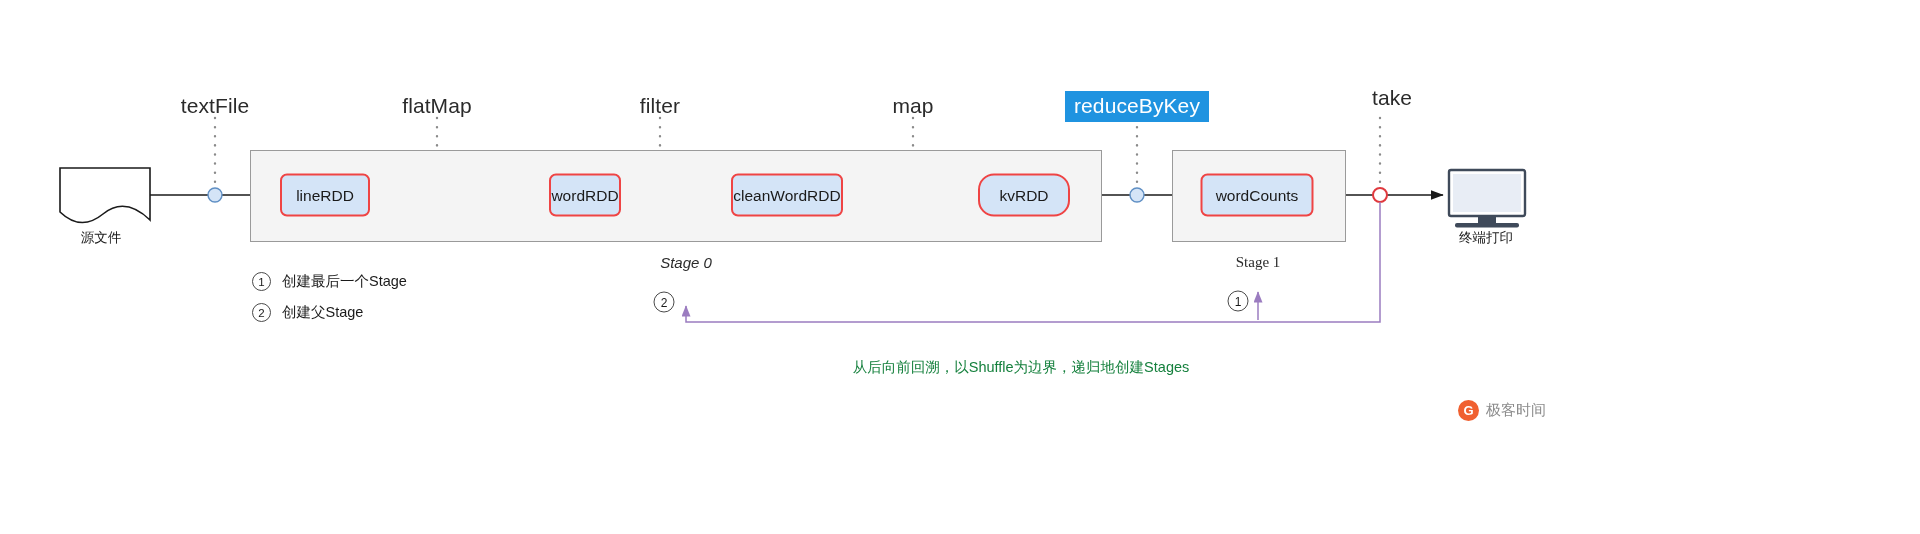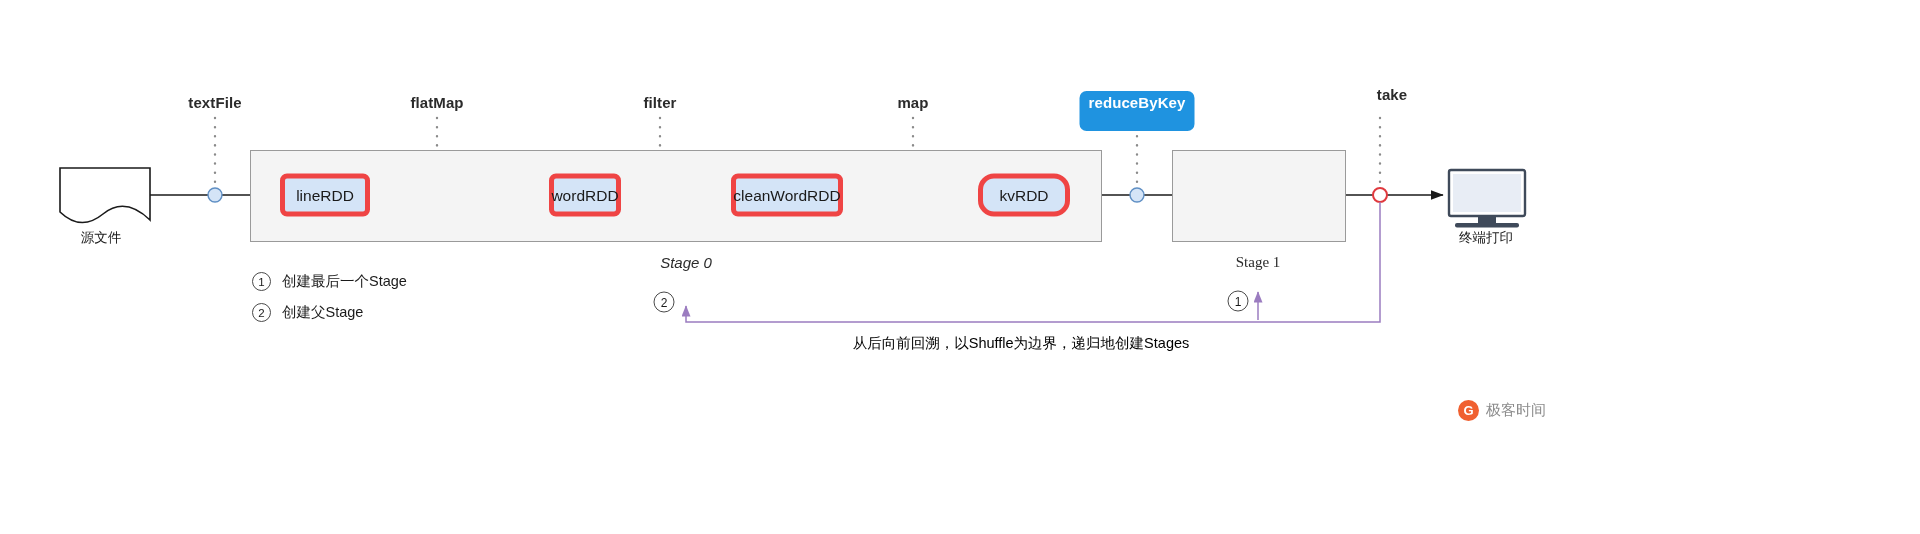--- a/index.html
+++ b/index.html
@@ -17,37 +17,36 @@
   }
   svg.layer {
     position: absolute;
     left: 0; top: 0;
     width: 1920px;
     height: 534px;
     pointer-events: none;
   }
   .op-label {
     position: absolute;
-    font-size: 15px;
+    font-size: 21px;
     color: #2b2b2b;
     white-space: nowrap;
     transform: translateX(-50%);
     letter-spacing: .1px;
-    font-weight: bold;
   }
   .op-label.hl {
     background: #1f93e0;
     color: #ffffff;
-    padding: 3px 9px 20px 9px;
-    border-radius: 7px;
+    padding: 3px 9px 4px 9px;
+    border-radius: 0;
   }
   .rdd-box {
     position: absolute;
     background: #d4e4f7;
-    border: 5px solid #ef4444;
+    border: 2px solid #ef4444;
     border-radius: 7px;
     display: flex;
     align-items: center;
     justify-content: center;
     font-size: 15.5px;
     color: #1a1a1a;
     white-space: nowrap;
     transform: translate(-50%, -50%);
   }
   .stage-band {
@@ -92,23 +91,24 @@
   .circ-num.mark {
     position: absolute;
     transform: translate(-50%, -50%);
     background: #ffffff;
     width: 21px; height: 21px;
     font-size: 12px;
   }
   .caption {
     position: absolute;
     font-size: 14.5px;
-    color: #000000;
-    white-space: nowrap;
-    transform: translateX(-50%);
+    color: #15803d;
+    white-space: nowrap;
+    transform: translateX(-50%);
+    margin-top: 24px;
   }
   .watermark {
     position: absolute;
     display: flex;
     align-items: center;
     gap: 7px;
     color: #8c8c8c;
     font-size: 15px;
     white-space: nowrap;
   }
@@ -193,20 +193,21 @@
   <div class="op-label" style="left:437px; top:94px;">flatMap</div>
   <div class="op-label" style="left:660px; top:94px;">filter</div>
   <div class="op-label" style="left:913px; top:94px;">map</div>
   <div class="op-label hl" style="left:1137px; top:91px;">reduceByKey</div>
   <div class="op-label" style="left:1380px; top:86px;margin-left:12px;">take</div>
 
   <div class="rdd-box" style="left:325px; top:195px; width:90px; height:43px;">lineRDD</div>
   <div class="rdd-box" style="left:549px; top:195px; width:72px; height:43px;margin-left:36px;">wordRDD</div>
   <div class="rdd-box" style="left:787px; top:195px; width:112px; height:43px;">cleanWordRDD</div>
   <div class="rdd-box" style="left:1024px; top:195px; width:92px; height:43px;border-radius:16px;">kvRDD</div>
+  <div class="rdd-box" style="left:1257px; top:195px; width:113px; height:43px;">wordCounts</div>
 
   <div class="shape-label" style="left:101px; top:229px;">源文件</div>
   <div class="shape-label" style="left:1486px; top:229px;">终端打印</div>
 
   <div class="legend-row" style="left:252px; top:272px;">
     <span class="circ-num">1</span>
     <span>创建最后一个Stage</span>
   </div>
   <div class="legend-row" style="left:252px; top:303px;">
     <span class="circ-num">2</span>

